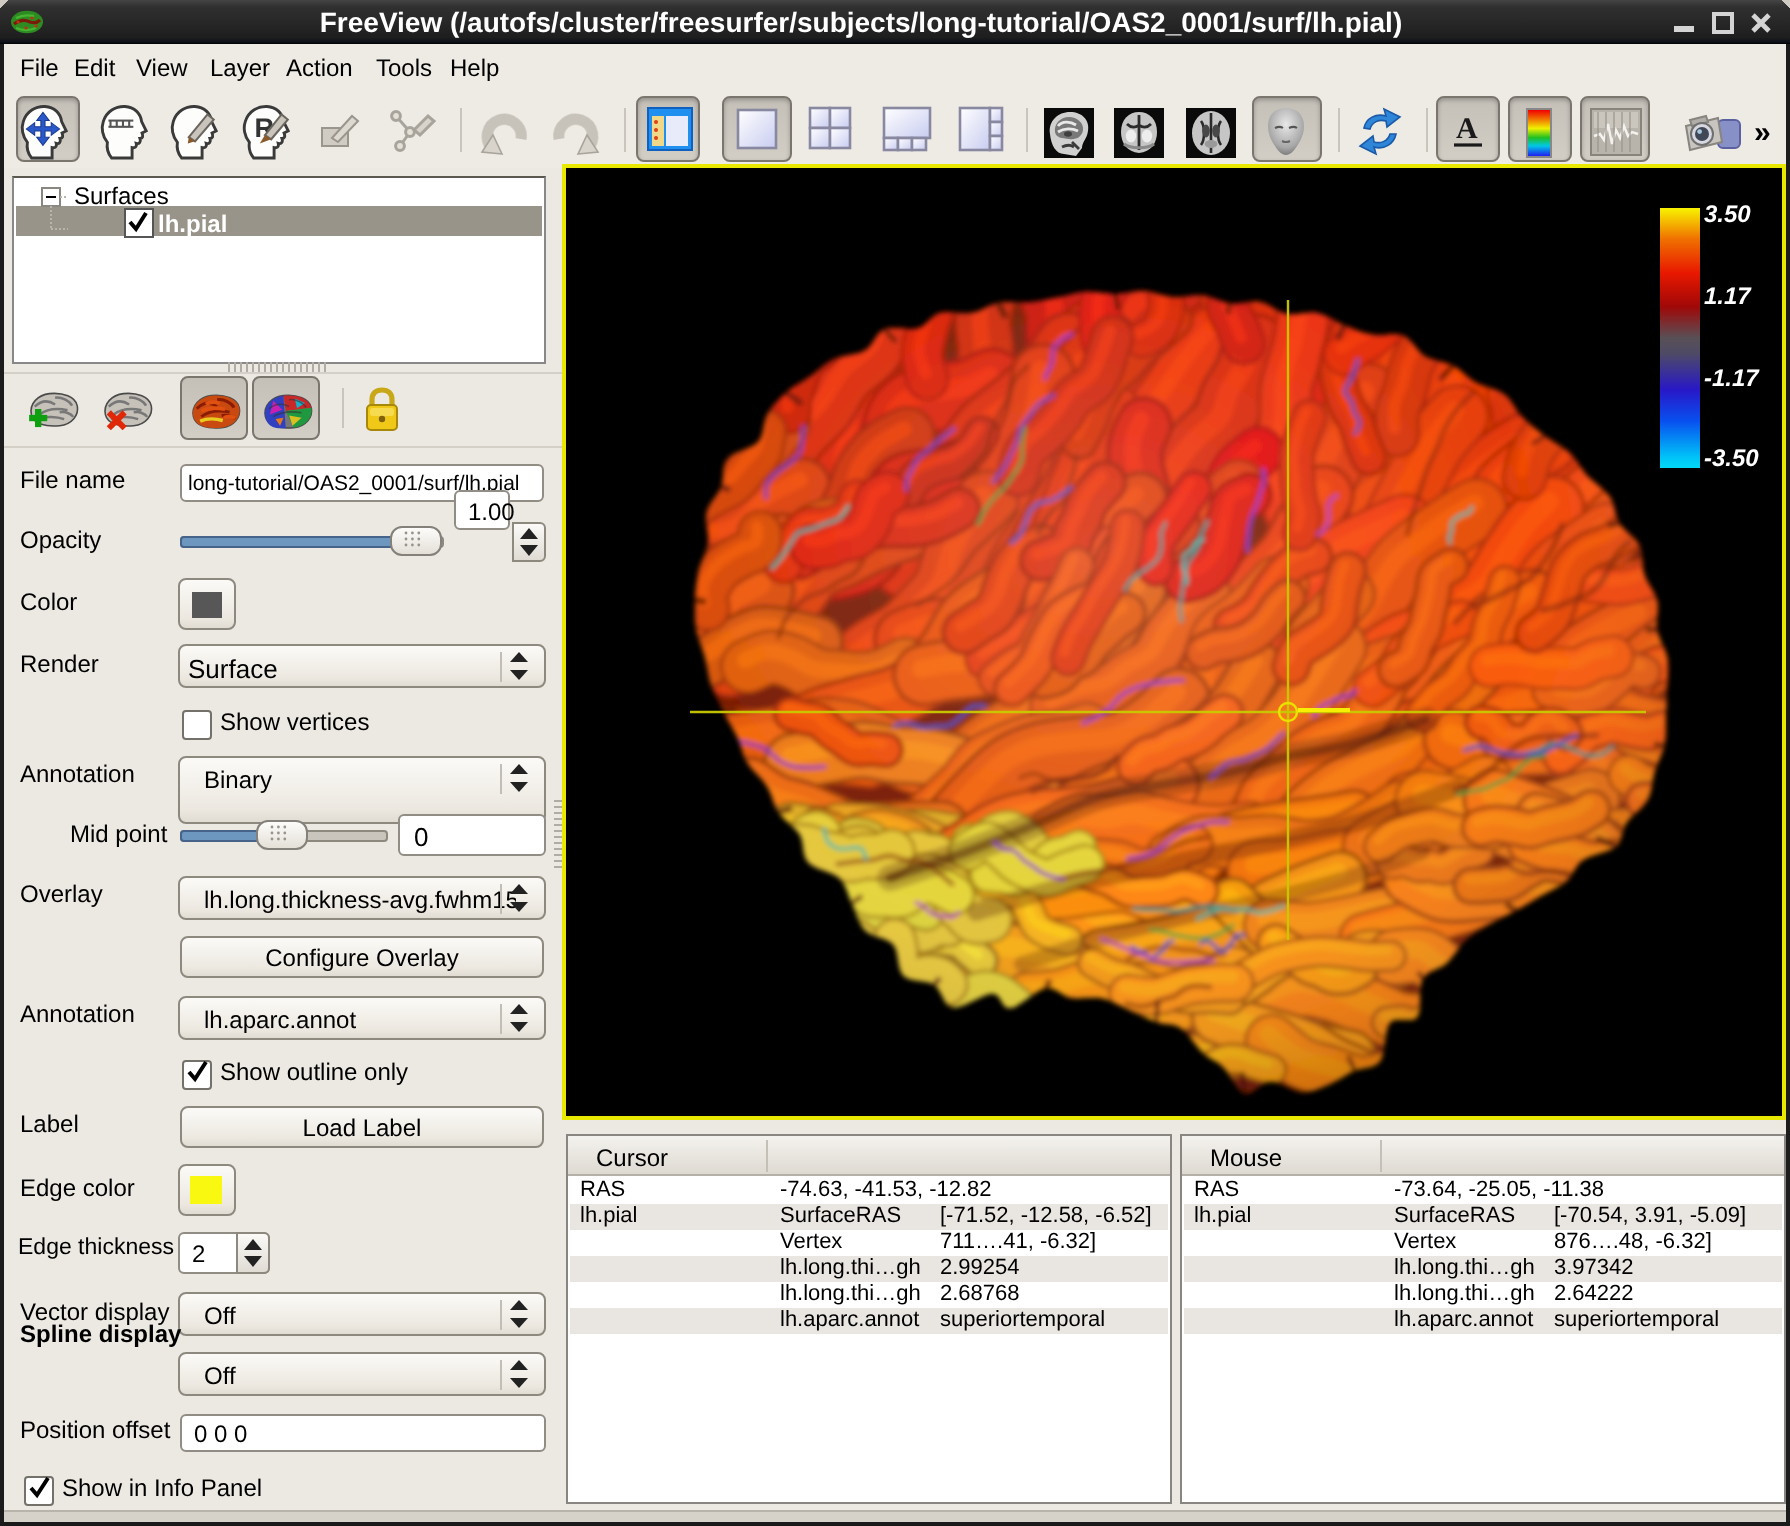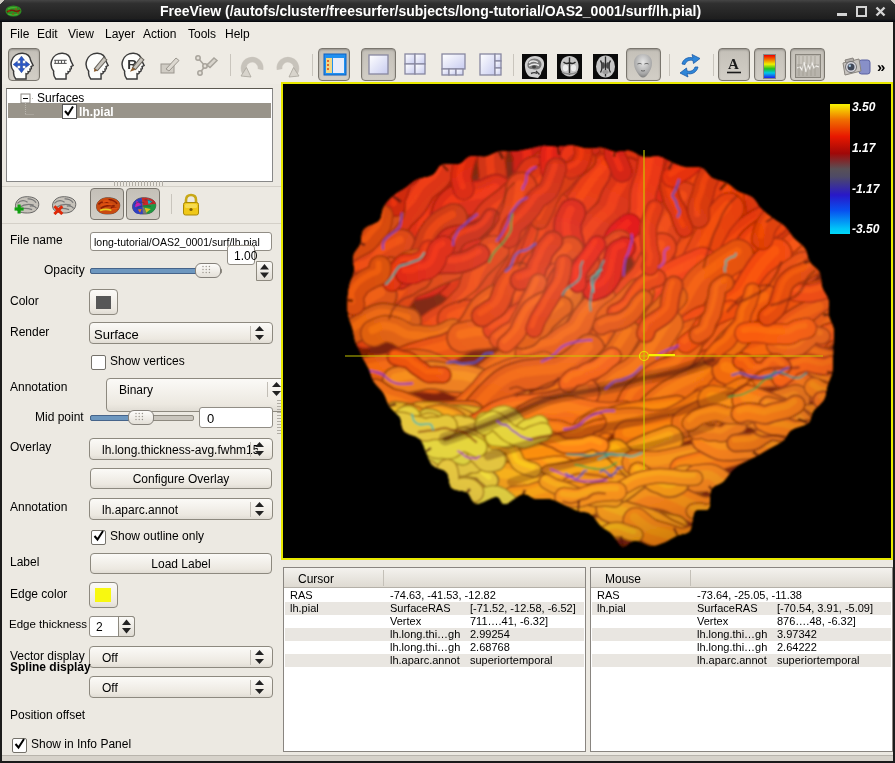--- a/index.html
+++ b/index.html
@@ -366,21 +366,21 @@
       <path d="M6 10 L6 7 C6 3.5 8 2 11 2 C14 2 16 3.5 16 7 L16 10" fill="none" stroke="#c8a818" stroke-width="2.6"></path>
       <rect x="3.5" y="9.5" width="15" height="12.5" rx="2" fill="#f0c818" stroke="#a88808"></rect>
       <rect x="5" y="11" width="12" height="4" rx="1.5" fill="#f8e060" opacity="0.8"></rect>
       <circle cx="11" cy="16.5" r="1.6" fill="#806008"></circle>
     </svg>
 
   <div class="lbl" style="left:8px;top:149px;">File name</div>
 <div class="input" style="left:88px;top:148px;width:182px;height:19px">
       <div style="position:absolute;left:3px;top:3.0px;font-size:10.5px;white-space:nowrap;overflow:hidden;width:173px">long-tutorial/OAS2_0001/surf/lh.pial</div>
     </div>
-<div class="lbl" style="left:8px;top:179px;margin-left:34px;">Opacity</div>
+<div class="lbl" style="left:8px;top:179px;">Opacity</div>
 <div class="slidertrack" style="left:88px;top:184px;width:130px"></div>
 <div class="sliderfill" style="left:88px;top:184px;width:126px"></div>
 <div class="sliderhandle" style="left:193px;top:179px"></div>
     <svg class="abs" style="left:193px;top:179px" width="24" height="13">
       <circle cx="8.0" cy="3.5" r="0.7" fill="#98948c"></circle>
       <circle cx="8.0" cy="6.5" r="0.7" fill="#98948c"></circle>
       <circle cx="8.0" cy="9.5" r="0.7" fill="#98948c"></circle>
       <circle cx="11.2" cy="3.5" r="0.7" fill="#98948c"></circle>
       <circle cx="11.2" cy="6.5" r="0.7" fill="#98948c"></circle>
       <circle cx="11.2" cy="9.5" r="0.7" fill="#98948c"></circle>
@@ -404,21 +404,21 @@
       <div class="ctext" style="left:4px;font-size:13px;white-space:nowrap;overflow:hidden;width:156px">Surface</div>
       <div class="cSepLine"></div>
       <svg class="cArrows" viewBox="0 0 11 14">
         <path d="M5.5 0 L10 5 L1 5 Z" fill="#222"></path>
         <path d="M5.5 14 L10 9 L1 9 Z" fill="#222"></path>
       </svg>
     </div>
 <div class="cb" style="left:89px;top:271px"></div>
 <div class="lbl" style="left:108px;top:270px">Show vertices</div>
 <div class="lbl" style="left:8px;top:296px;">Annotation</div>
-<div class="combo" style="left:104px;top:294px;width:184px;height:34px">
+<div class="combo" style="left:87px;top:294px;width:184px;height:34px">
       <div class="ctext" style="left:12px;font-size:12px;white-space:nowrap;overflow:hidden;width:156px">Binary</div>
       <div class="cSepLine"></div>
       <svg class="cArrows" viewBox="0 0 11 14">
         <path d="M5.5 0 L10 5 L1 5 Z" fill="#222"></path>
         <path d="M5.5 14 L10 9 L1 9 Z" fill="#222"></path>
       </svg>
     </div>
 <div class="lbl" style="left:33px;top:326px;">Mid point</div>
 <div class="slidertrack" style="left:88px;top:331px;width:102px"></div>
 <div class="sliderfill" style="left:88px;top:331px;width:47px"></div>
@@ -487,20 +487,23 @@
 <div class="lbl" style="left:8px;top:576px;font-weight:bold;">Spline display</div>
 <div class="combo" style="left:87px;top:592px;width:184px;height:22px">
       <div class="ctext" style="left:12px;font-size:12px;white-space:nowrap;overflow:hidden;width:156px">Off</div>
       <div class="cSepLine"></div>
       <svg class="cArrows" viewBox="0 0 11 14">
         <path d="M5.5 0 L10 5 L1 5 Z" fill="#222"></path>
         <path d="M5.5 14 L10 9 L1 9 Z" fill="#222"></path>
       </svg>
     </div>
 <div class="lbl" style="left:8px;top:624px;">Position offset</div>
+<div class="input" style="left:88px;top:623px;width:183px;height:19px">
+      <div style="position:absolute;left:6px;top:2px;font-size:12px;white-space:nowrap;overflow:hidden;width:171px">0 0 0</div>
+    </div>
 <div class="cb" style="left:10px;top:654px"></div>
 <svg class="abs" style="left:11px;top:653px" width="14" height="14">
       <path d="M2.5 7 L5.5 10.5 L11 2" stroke="#000" stroke-width="2" fill="none"></path>
     </svg>
 <div class="lbl" style="left:29px;top:653px">Show in Info Panel</div>
 </div>
 
 <svg class="abs" style="left:277px;top:400px" width="5" height="36">
     <line x1="0" y1="0.5" x2="5" y2="0.5" stroke="#b0aca4"></line>
     <line x1="0" y1="3.5" x2="5" y2="3.5" stroke="#b0aca4"></line>

